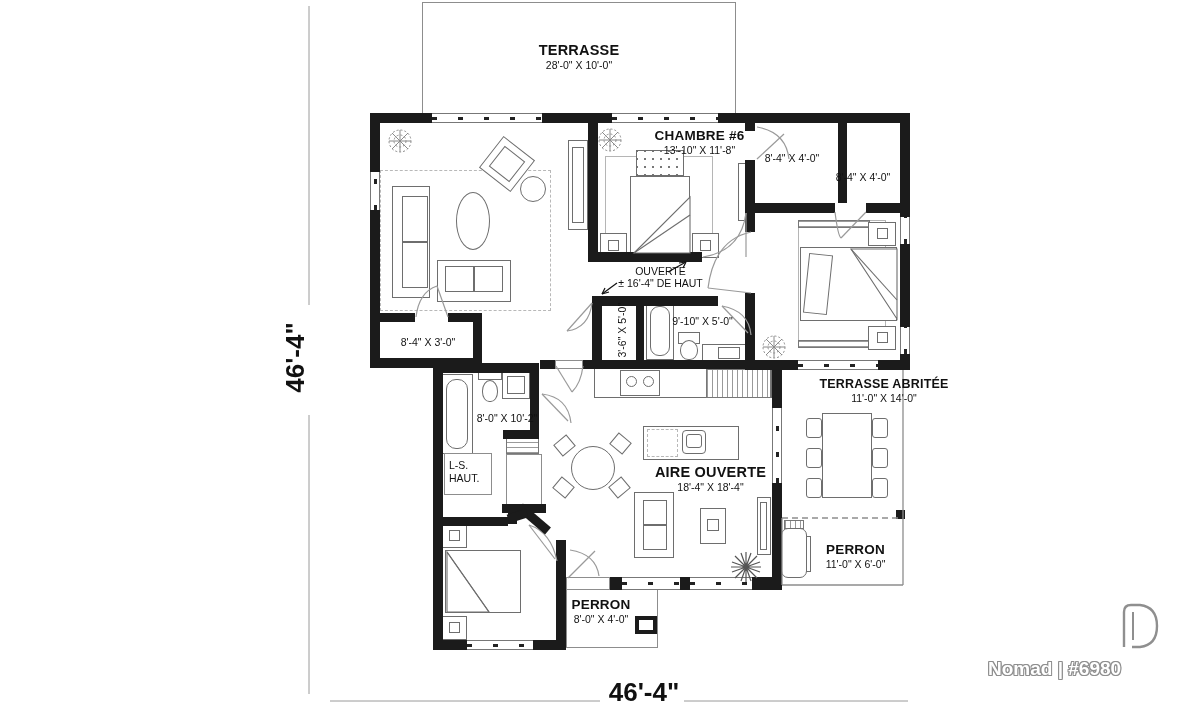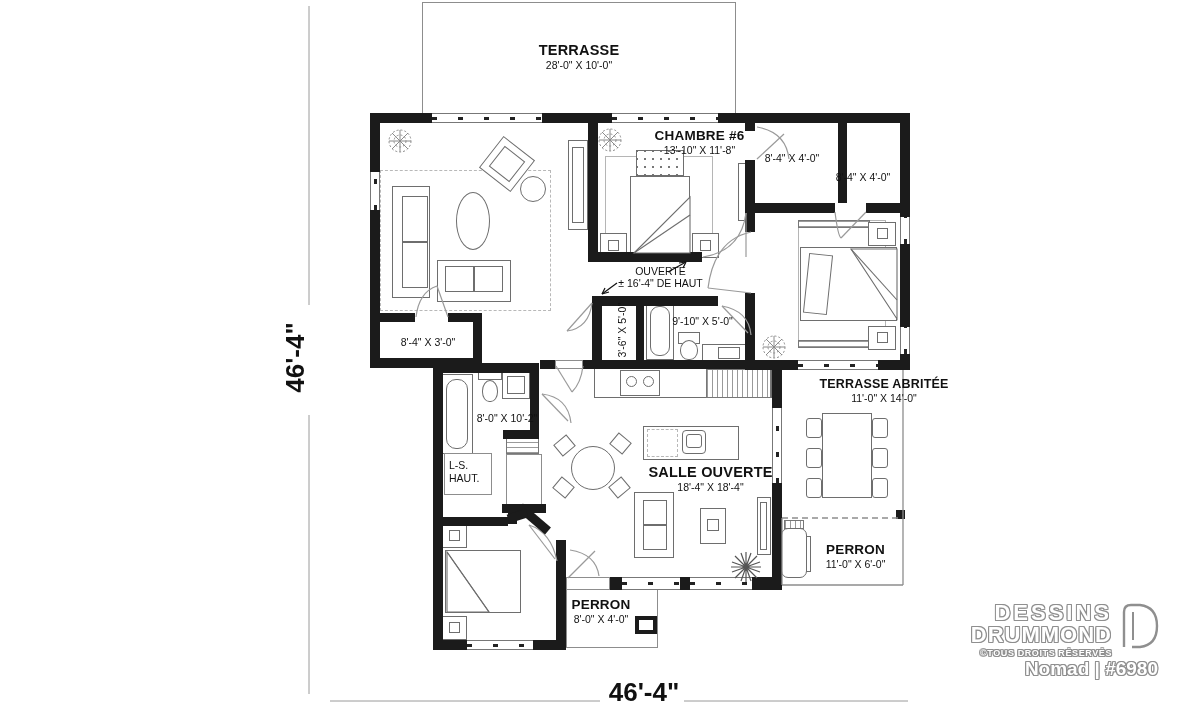--- a/index.html
+++ b/index.html
@@ -27,21 +27,21 @@
   .rdim{font-size:10.5px;white-space:nowrap;}
   .rot{transform:rotate(-90deg);}
   .bigdim{position:absolute;font-weight:bold;font-size:26px;white-space:nowrap;text-align:center;}
   svg.overlay{position:absolute;left:0;top:0;pointer-events:none;}
   .outline-txt{color:#fff;text-shadow:-1px -1px 0 #8f8f8f,1px -1px 0 #8f8f8f,-1px 1px 0 #8f8f8f,
        1px 1px 0 #8f8f8f,0 -1px 0 #8f8f8f,0 1px 0 #8f8f8f,-1px 0 0 #8f8f8f,1px 0 0 #8f8f8f;}
   .brandblock{position:absolute;left:940px;top:602px;width:172px;text-align:right;line-height:1.0;}
   .brand1{font-size:22px;letter-spacing:3px;font-weight:bold;}
   .brand2{font-size:22px;letter-spacing:1px;font-weight:bold;}
   .brandc{font-size:9px;letter-spacing:.6px;margin-top:3px;font-weight:bold;}
-  .model{position:absolute;left:988px;top:658px;width:170px;text-align:right;
+  .model{position:absolute;left:988px;top:658px;width:170px;text-align:left;
        font-size:19px;font-weight:bold;}
   .lsbox{position:absolute;font-size:10.5px;line-height:1.25;text-align:left;font-weight:normal;}
 </style>
 </head>
 <body>
 
 <div id="plan">
 
   <div class="thin" style="left:422px;top:2px;width:314px;height:114px;"></div>
   <div class="thin" style="left:566px;top:588px;width:92px;height:60px;"></div>
@@ -347,21 +347,21 @@
   <div class="lbl" style="left:452px;top:412px;width:110px;">
     <div class="rdim">8'-0" X 10'-2"</div>
   </div>
 
   <div class="lsbox" style="left:449px;top:459px;">
     <div>L-S.</div>
     <div>HAUT.</div>
   </div>
 
   <div class="lbl" style="left:618px;top:464px;width:185px;">
-    <div class="rname big">SALLE OUVERTE</div>
+    <div class="rname big">AIRE OUVERTE</div>
     <div class="rdim">18'-4" X 18'-4"</div>
   </div>
 
   <div class="lbl" style="left:776px;top:377px;width:132px;margin-left:42px;">
     <div class="rname" style="font-size:12.5px;">TERRASSE ABRITÉE</div>
     <div class="rdim">11'-0" X 14'-0"</div>
   </div>
 
   <div class="lbl" style="left:798px;top:542px;width:115px;">
     <div class="rname">PERRON</div>
@@ -370,20 +370,15 @@
 
 
   <div class="lbl" style="left:556px;top:597px;width:90px;">
     <div class="rname">PERRON</div>
     <div class="rdim">8'-0" X 4'-0"</div>
   </div>
 
   <div class="bigdim rot" style="left:252px;top:342px;width:86px;">46'-4"</div>
   <div class="bigdim" style="left:594px;top:677px;width:100px;">46'-4"</div>
 
-  <div class="brandblock">
-    <div class="brand1 outline-txt">DESSINS</div>
-    <div class="brand2 outline-txt">DRUMMOND</div>
-    <div class="brandc outline-txt">©TOUS DROITS RÉSERVÉS</div>
-  </div>
   <div class="model outline-txt">Nomad | #6980</div>
 
 </div>
 
 </body></html>

